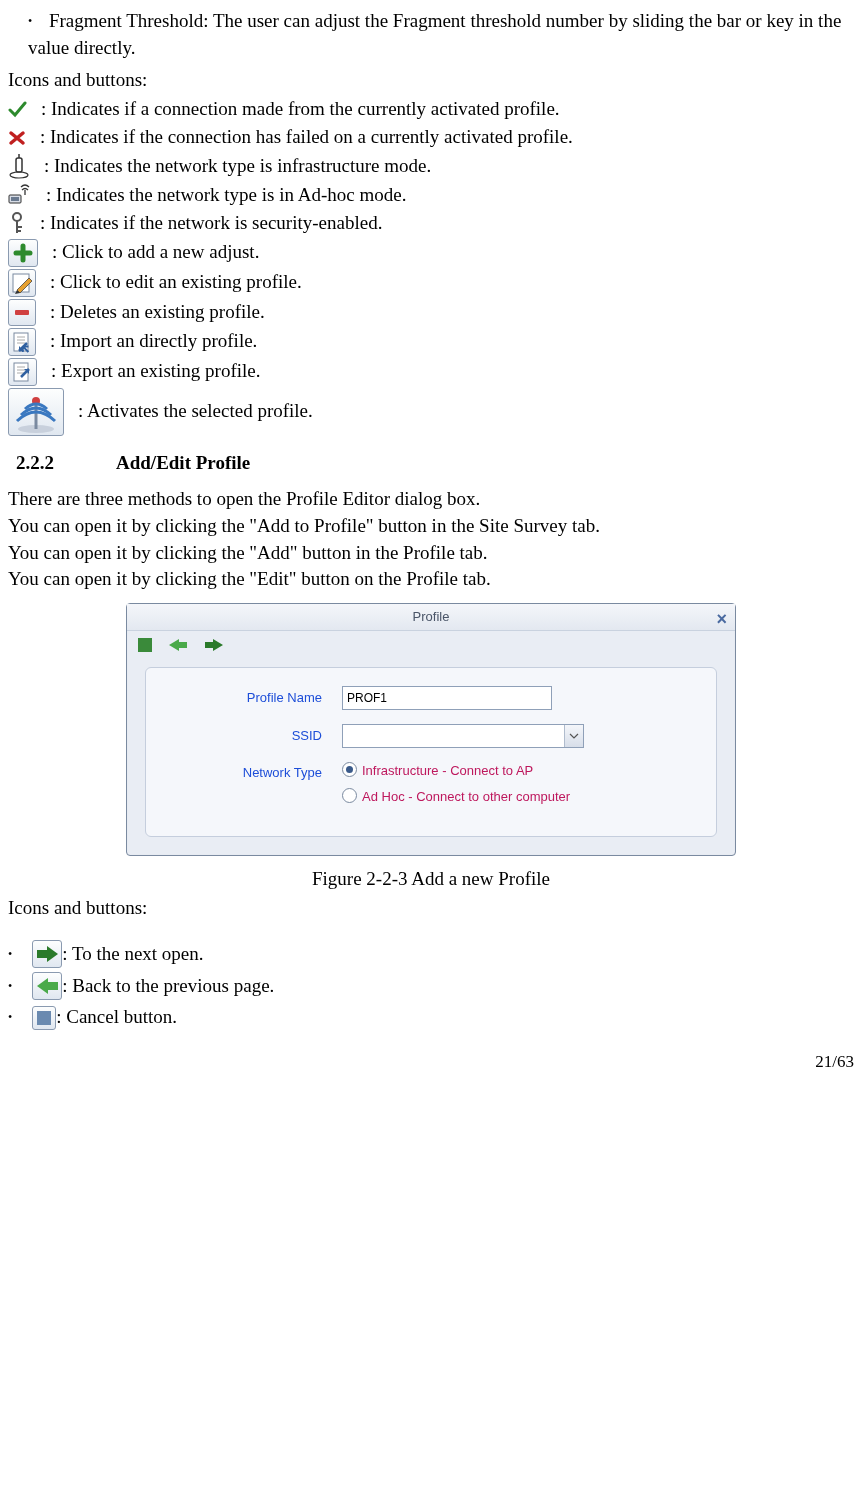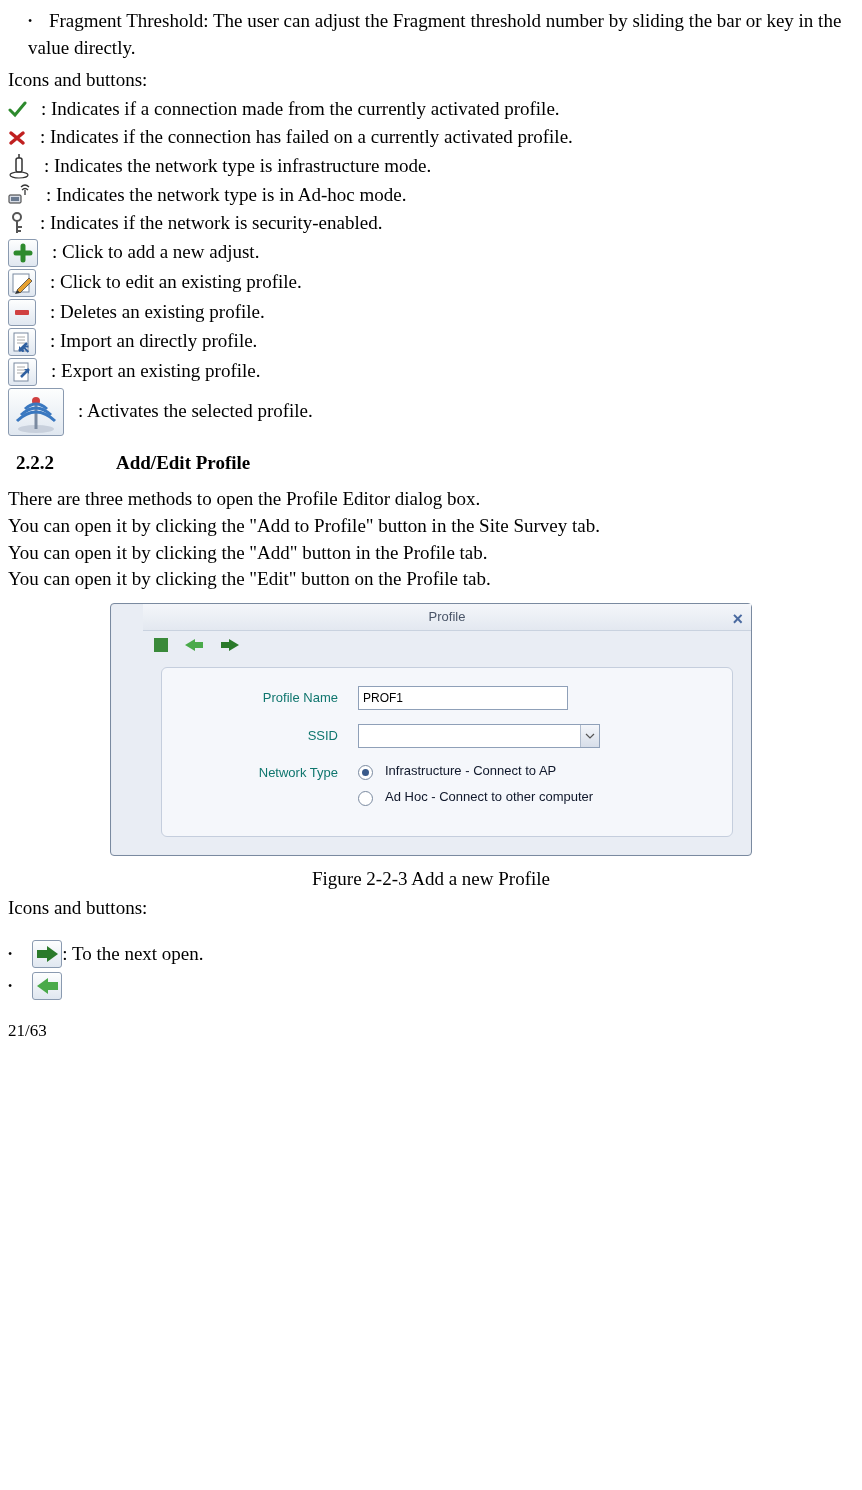--- a/index.html
+++ b/index.html
@@ -42,21 +42,21 @@
       width: 100px;
     }
     .figure-wrap {
       text-align: center;
       margin: 10px 0;
     }
     .figure-caption {
       text-align: center;
     }
     .page-num {
-      text-align: left;
+      text-align: right;
       font-size: 17px;
       margin-top: 18px;
     }
     
     .ico {
       display: inline-block;
       vertical-align: text-bottom;
     }
     .ico-btn {
       display: inline-block;
@@ -73,21 +73,20 @@
     .dialog {
       width: 608px;
       margin: 10px auto;
       border: 1px solid #7a8aa0;
       background: #e9edf4;
       font-family: Tahoma, Arial, sans-serif;
       font-size: 13px;
       color: #333;
       border-radius: 4px;
       box-shadow: 0 0 1px rgba(0,0,0,.1) inset;
-      padding-left: 32px;
     }
     .dialog .title-bar {
       position: relative;
       height: 26px;
       background: linear-gradient(#f4f6fa, #e3e8f0);
       border-bottom: 1px solid #c9d2df;
       text-align: center;
       line-height: 26px;
       color: #4a5568;
     }
@@ -115,21 +114,21 @@
     }
     .dialog .row {
       display: flex;
       align-items: center;
       margin-bottom: 14px;
     }
     .dialog .row .lbl {
       width: 150px;
       text-align: right;
       padding-right: 20px;
-      color: #0f766e;
+      color: #1d4ed8;
     }
     .dialog input[type="text"] {
       width: 200px;
       height: 20px;
       border: 1px solid #8fa0b8;
       background: #fff;
       padding: 1px 4px;
       font-family: Tahoma, Arial, sans-serif;
       font-size: 12px;
       box-sizing: content-box;
@@ -147,24 +146,24 @@
       width: 18px;
       height: 100%;
       background: linear-gradient(#f4f6fa, #d7dee9);
       border-left: 1px solid #b0bccd;
       display: flex;
       align-items: center;
       justify-content: center;
     }
     .dialog .radio-row {
       display: flex;
-      align-items: flex-end;
-      gap: 12px;
+      align-items: flex-start;
+      gap: 5px;
       margin-bottom: 8px;
-      color: #0f172a;
+      color: #be185d;
     }
     .dialog .radio {
       width: 13px;
       height: 13px;
       border: 1px solid #7a8aa0;
       border-radius: 50%;
       background: #fff;
       display: flex;
       align-items: center;
       justify-content: center;
@@ -421,16 +420,25 @@
         </svg>
     </span>
     <span>: To the next open.</span>
   </li>
   <li>
     <span class="ico-btn big-btn">
       <svg width="28" height="26">
           <path d="M25 9 L15 9 L15 5 L4 13 L15 21 L15 17 L25 17 Z" fill="#4aaa4a"></path>
         </svg>
     </span>
+    <span>: Back to the previous page.</span>
+  </li>
+  <li>
+    <span class="ico-btn sm-btn">
+      <svg width="22" height="22">
+          <rect x="4" y="4" width="14" height="14" fill="#6a8ab0"></rect>
+        </svg>
+    </span>
+    <span>: Cancel button.</span>
   </li>
 </ul>
 
 <div class="page-num">21/63</div>
 
 </body></html>

